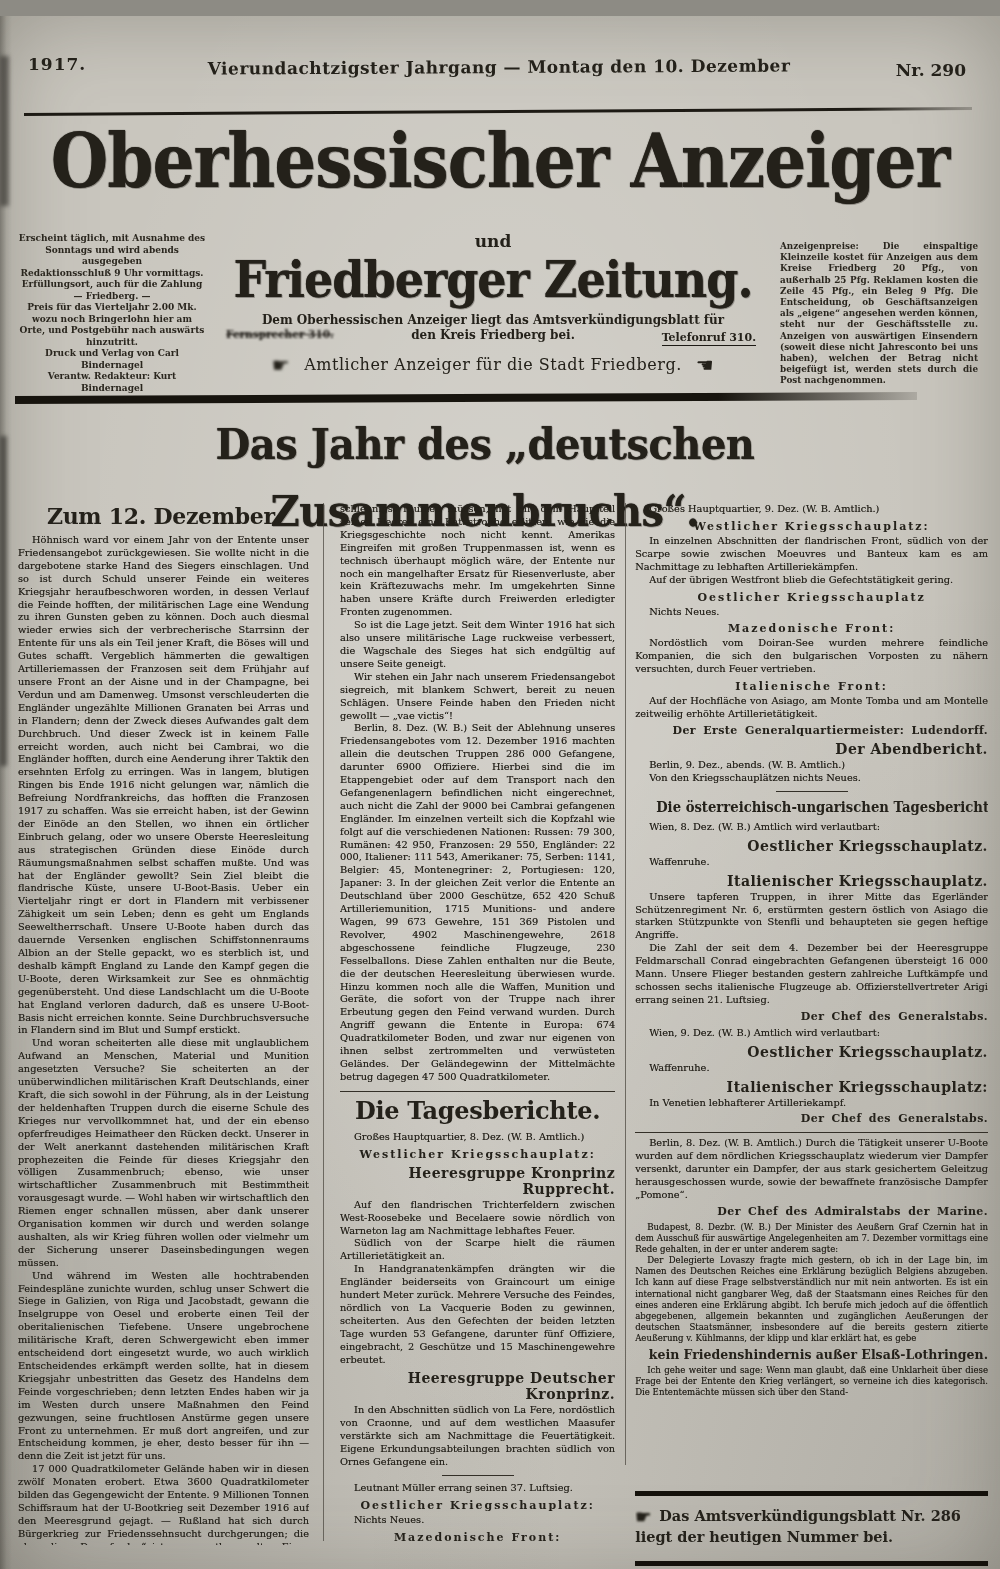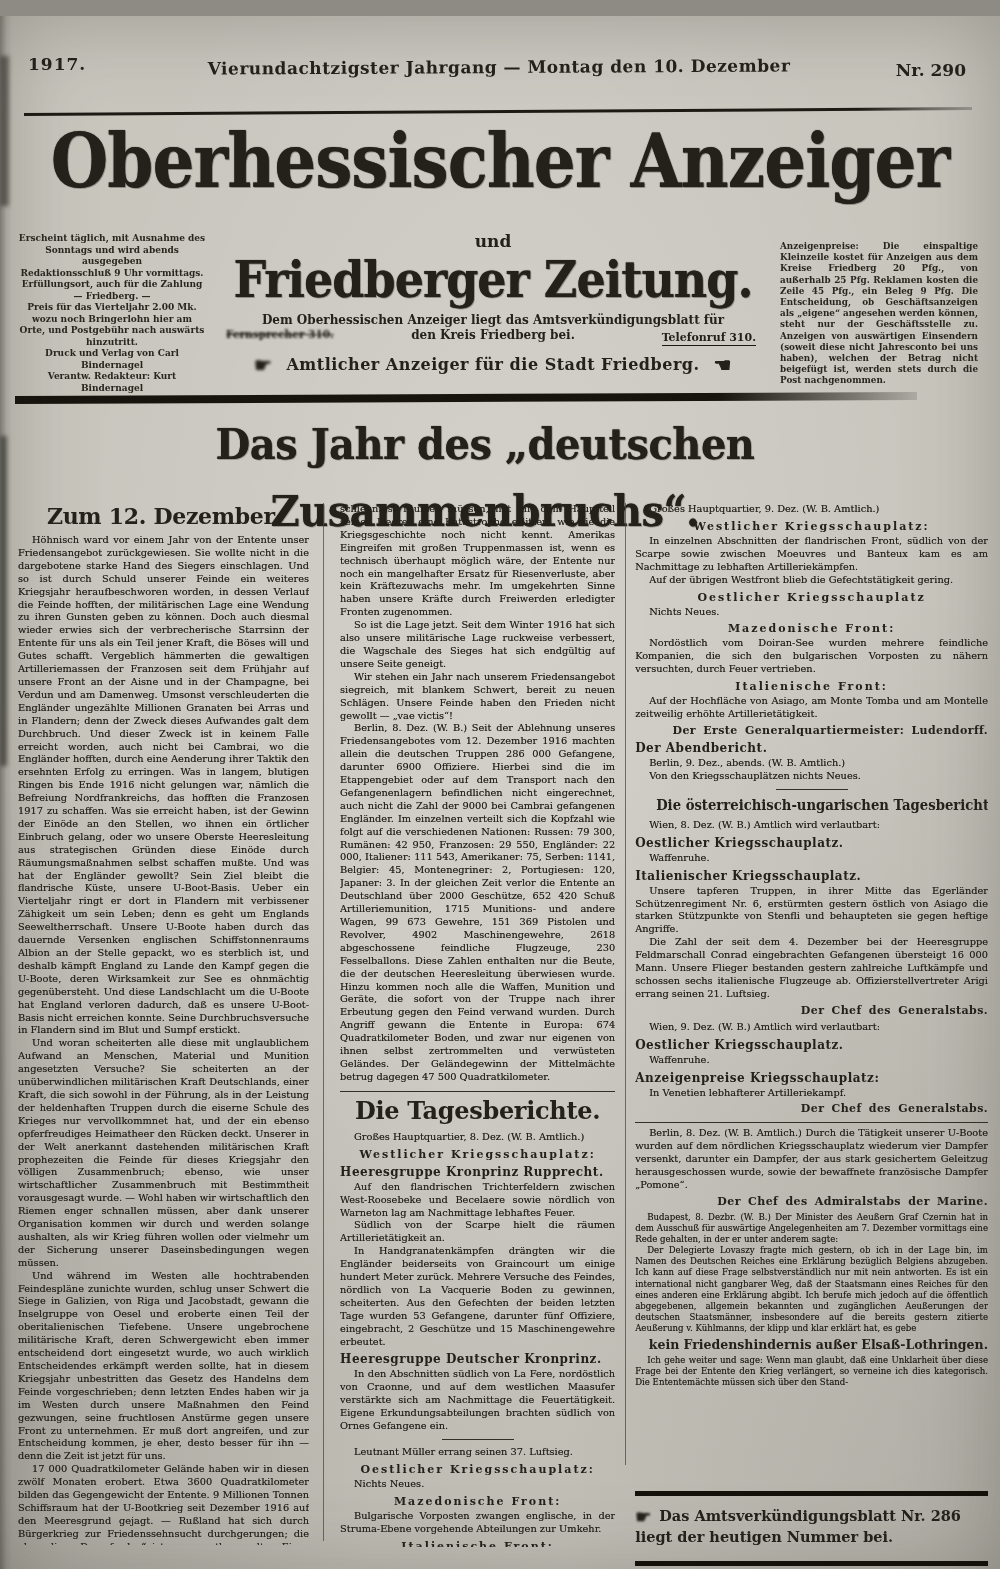--- a/index.html
+++ b/index.html
@@ -38,21 +38,21 @@
   .blk-il{font-size:9px;line-height:11.5px;font-weight:bold;text-align:center;margin:0 0 7px;color:#2a261e;}
   .mid-center{flex:1 1 auto;position:relative;padding:0 14px;text-align:center;}
   .und{font-size:17px;font-weight:bold;margin-top:2px;}
   .subtitle-big{font-size:46px;font-weight:bold;letter-spacing:-1px;line-height:1.15;
     transform:scaleY(1.1);transform-origin:top center;
     text-shadow:0 0 1px rgba(20,17,12,.8),1px 1px 0 rgba(20,17,12,.25);}
   .supplement{position:relative;margin-top:9px;font-size:12px;font-weight:bold;line-height:15px;padding:0 4px;}
   .supp-note{display:block;margin:0 36px;}
   .phone-old{position:absolute;left:6px;top:14px;font-size:10.5px;filter:blur(1.1px);text-decoration:line-through;color:#1c1914;}
   .phone{position:absolute;right:10px;top:17px;font-size:11px;border-bottom:1.5px solid #1c1914;}
-  .official{margin-top:10px;font-size:16px;font-weight:bold;letter-spacing:.5px;white-space:nowrap;}
+  .official{margin-top:10px;font-size:16px;font-weight:normal;letter-spacing:.5px;white-space:nowrap;}
   .hand{display:inline-block;font-size:20px;vertical-align:-2px;padding:0 14px;}
   .hand-smudged{filter:blur(1.6px);}
   .hand-right-pad{filter:blur(.4px);}
   .info-right{width:198px;flex:none;padding-top:12px;}
   .adtext{font-size:8.8px;line-height:11.2px;font-weight:bold;text-align:justify;color:#2a261e;margin:0;}
 
   .rule-thick{position:absolute;top:378px;left:15px;width:902px;height:8px;transform:rotate(-.25deg);
     background:linear-gradient(to right,#17140e 78%, rgba(23,20,14,.45) 93%, rgba(23,20,14,.15));}
 
   .headline{position:absolute;top:394px;left:12px;width:946px;margin:0;text-align:center;
@@ -74,21 +74,21 @@
   .blk{margin:0;}
   .blk-headmd{font-size:22px;font-weight:bold;text-align:center;margin:0 0 5px;letter-spacing:-.3px;}
   .blk-head{font-size:24px;font-weight:bold;text-align:center;margin:3px 0 6px;letter-spacing:-.3px;}
   .blk-headsm{font-size:15px;font-weight:bold;text-align:center;white-space:nowrap;transform:scaleX(.88);transform-origin:50% 50%;margin:4px 0 5px;}
   .blk-p,.blk-pn{font-size:9.8px;line-height:12.9px;text-align:justify;text-indent:14px;margin:0;
     text-shadow:0 0 .4px rgba(36,33,26,.6);}
   .blk-pn{text-indent:0;}
   .blk-ps{font-size:8.6px;line-height:11.1px;text-align:justify;text-indent:12px;margin:0;
     text-shadow:0 0 .4px rgba(36,33,26,.6);}
   .blk-sub{font-size:11px;font-weight:bold;text-align:center;letter-spacing:2px;margin:4px 0 2px;}
-  .blk-sub2{font-size:12px;font-weight:bold;text-align:left;letter-spacing:.5px;margin:4px 0 2px;}
+  .blk-sub2{font-size:14px;font-weight:bold;text-align:right;letter-spacing:.5px;margin:4px 0 2px;}
   .blk-sig{font-size:11px;font-weight:bold;text-align:right;word-spacing:3px;letter-spacing:.4px;margin:3px 0 4px;}
   .blk-subb{font-size:12.5px;font-weight:bold;text-align:right;margin:3px 0;}
   .blk-rule{width:72px;border-top:1.2px solid #332f27;margin:6px auto;}
   .blk-hr{border-top:1.2px solid #332f27;margin:7px 0 4px;}
   .boxnote{margin-top:8px;border-top:5px solid #14110b;border-bottom:5px solid #14110b;
     padding:10px 2px 14px 0;font-size:14.5px;font-weight:bold;line-height:20px;}
   .boxnote .hand{padding:0 8px 0 0;font-size:18px;filter:blur(1px);}
 </style>
 </head>
 <body>
@@ -193,21 +193,21 @@
           <div class="blk blk-p">Wien, 8. Dez. (W. B.) Amtlich wird verlautbart:</div>
           <div class="blk blk-sub2">Oestlicher Kriegsschauplatz.</div>
           <div class="blk blk-p">Waffenruhe.</div>
           <div class="blk blk-sub2">Italienischer Kriegsschauplatz.</div>
           <div class="blk blk-p">Unsere tapferen Truppen, in ihrer Mitte das Egerländer Schützenregiment Nr. 6, erstürmten gestern östlich von Asiago die starken Stützpunkte von Stenfli und behaupteten sie gegen heftige Angriffe.</div>
           <div class="blk blk-p">Die Zahl der seit dem 4. Dezember bei der Heeresgruppe Feldmarschall Conrad eingebrachten Gefangenen übersteigt 16 000 Mann. Unsere Flieger bestanden gestern zahlreiche Luftkämpfe und schossen sechs italienische Flugzeuge ab. Offizierstellvertreter Arigi errang seinen 21. Luftsieg.</div>
           <div class="blk blk-sig">Der Chef des Generalstabs.</div>
           <div class="blk blk-p">Wien, 9. Dez. (W. B.) Amtlich wird verlautbart:</div>
           <div class="blk blk-sub2">Oestlicher Kriegsschauplatz.</div>
           <div class="blk blk-p">Waffenruhe.</div>
-          <div class="blk blk-sub2">Anzeigenpreise Kriegsschauplatz:</div>
+          <div class="blk blk-sub2">Italienischer Kriegsschauplatz:</div>
           <div class="blk blk-p">In Venetien lebhafterer Artilleriekampf.</div>
           <div class="blk blk-sig">Der Chef des Generalstabs.</div>
           <div class="blk blk-hr"></div>
           <div class="blk blk-p">Berlin, 8. Dez. (W. B. Amtlich.) Durch die Tätigkeit unserer U-Boote wurden auf dem nördlichen Kriegsschauplatz wiederum vier Dampfer versenkt, darunter ein Dampfer, der aus stark gesichertem Geleitzug herausgeschossen wurde, sowie der bewaffnete französische Dampfer „Pomone“.</div>
           <div class="blk blk-sig">Der Chef des Admiralstabs der Marine.</div>
           <div class="blk blk-ps">Budapest, 8. Dezbr. (W. B.) Der Minister des Aeußern Graf Czernin hat in dem Ausschuß für auswärtige Angelegenheiten am 7. Dezember vormittags eine Rede gehalten, in der er unter anderem sagte:</div>
           <div class="blk blk-ps">Der Delegierte Lovaszy fragte mich gestern, ob ich in der Lage bin, im Namen des Deutschen Reiches eine Erklärung bezüglich Belgiens abzugeben. Ich kann auf diese Frage selbstverständlich nur mit nein antworten. Es ist ein international nicht gangbarer Weg, daß der Staatsmann eines Reiches für den eines anderen eine Erklärung abgibt. Ich berufe mich jedoch auf die öffentlich abgegebenen, allgemein bekannten und zugänglichen Aeußerungen der deutschen Staatsmänner, insbesondere auf die bereits gestern zitierte Aeußerung v. Kühlmanns, der klipp und klar erklärt hat, es gebe</div>
           <div class="blk blk-subb">kein Friedenshindernis außer Elsaß-Lothringen.</div>
           <div class="blk blk-ps">Ich gehe weiter und sage: Wenn man glaubt, daß eine Unklarheit über diese Frage bei der Entente den Krieg verlängert, so verneine ich dies kategorisch. Die Ententemächte müssen sich über den Stand-</div>
         </div>

